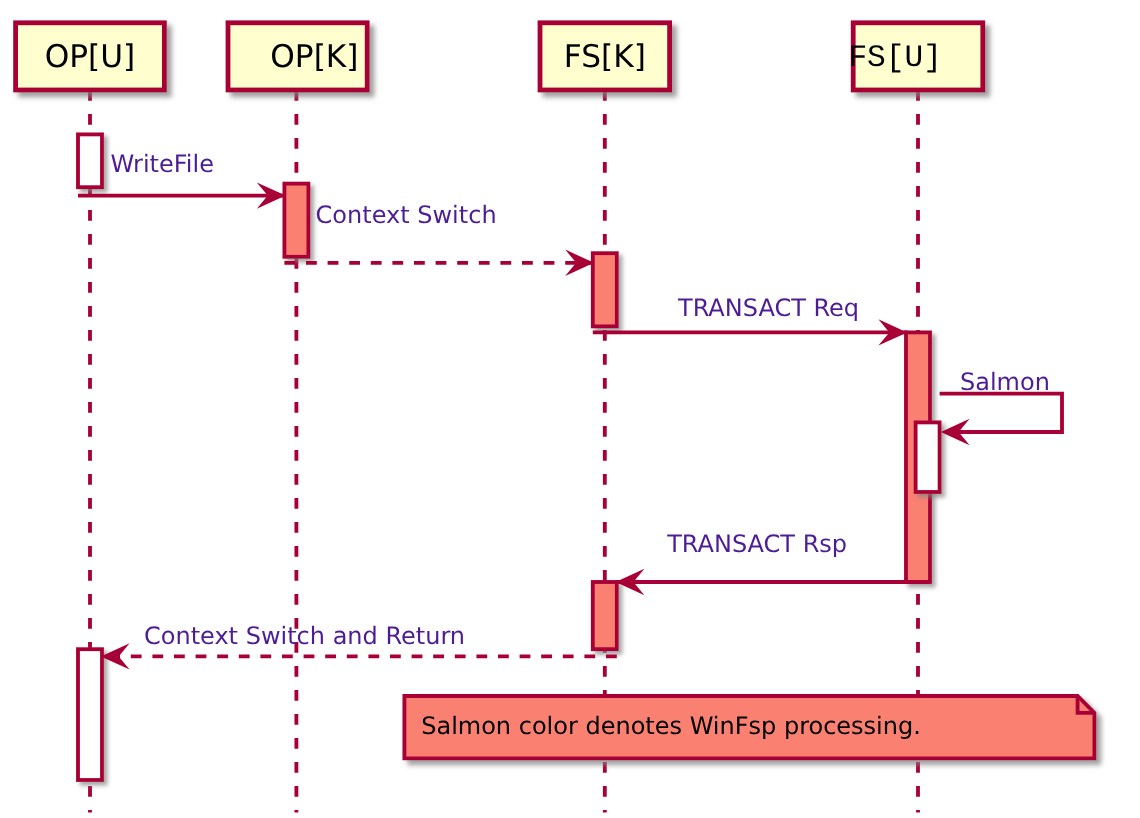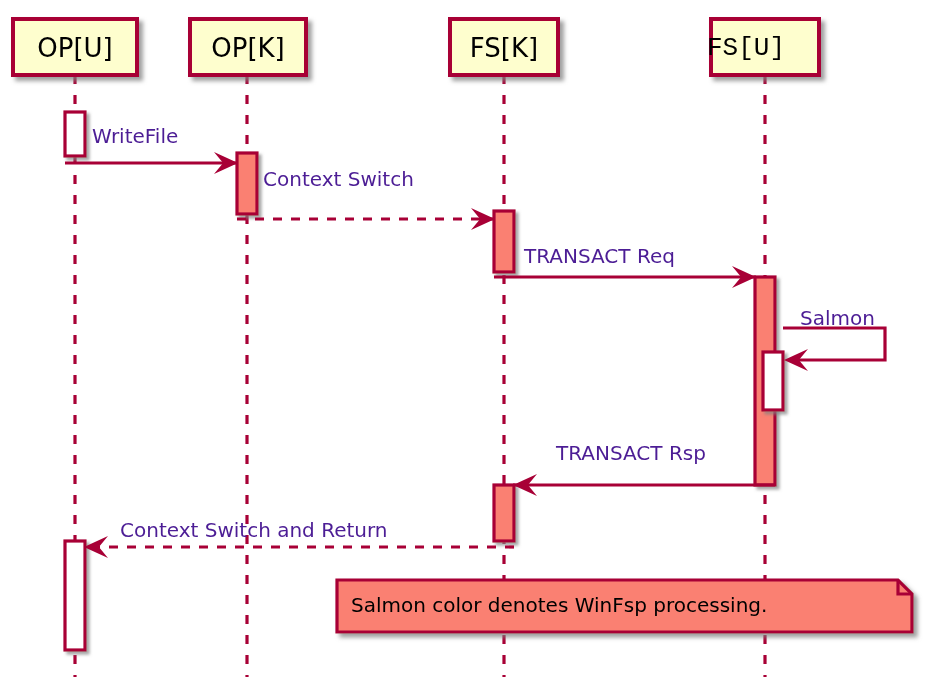--- a/index.html
+++ b/index.html
@@ -99,25 +99,25 @@
         <polygon points="84,535 108,524 98.88,535 108,546" fill="#A80036"></polygon>
       </g>
     <g id="notes-group">
         <path d="M 337 568 L 898 568 L 912 582 L 912 620 L 337 620 Z" fill="#FA8072" stroke="#A80036" stroke-width="3.2" filter="url(#boxShadow)"></path>
         <path d="M 898 568 L 898 582 L 912 582" fill="none" stroke="#A80036" stroke-width="3.2"></path>
       </g>
   </svg>
 
   <div id="text-layer">
       <div class="participant-label" style="left: 13px; top: 23px; width: 124px;">OP[U]</div>
-      <div class="participant-label" style="left: 190px; top: 23px; width: 116px;">OP[K]</div>
+      <div class="participant-label" style="left: 204px; top: 23px; width: 116px;">OP[K]</div>
       <div class="participant-label" style="left: 450px; top: 23px; width: 108px;">FS[K]</div>
       <div class="participant-label" style="left: 692px; top: 23px; width: 108px; font-family: Liberation Mono, monospace;">FS[U]</div>
       <div class="lbl" style="left: 92px; top: 114px;">WriteFile</div>
       <div class="lbl" style="left: 263px; top: 157px;">Context Switch</div>
-      <div class="lbl" style="left: 503px; top: 234px; padding-left: 21px;">TRANSACT Req</div>
+      <div class="lbl" style="left: 544px; top: 234px; padding-left: 21px;">TRANSACT Req</div>
       <div class="lbl" style="left: 800px; top: 296px;">Salmon</div>
       <div class="lbl" style="left: 556px; top: 431px;">TRANSACT Rsp</div>
       <div class="lbl" style="left: 120px; top: 508px;">Context Switch and Return</div>
       <div class="note-label" style="left: 351px; top: 583px;">Salmon color denotes WinFsp processing.</div>
     </div>
 
 </div>
 
 </body></html>

